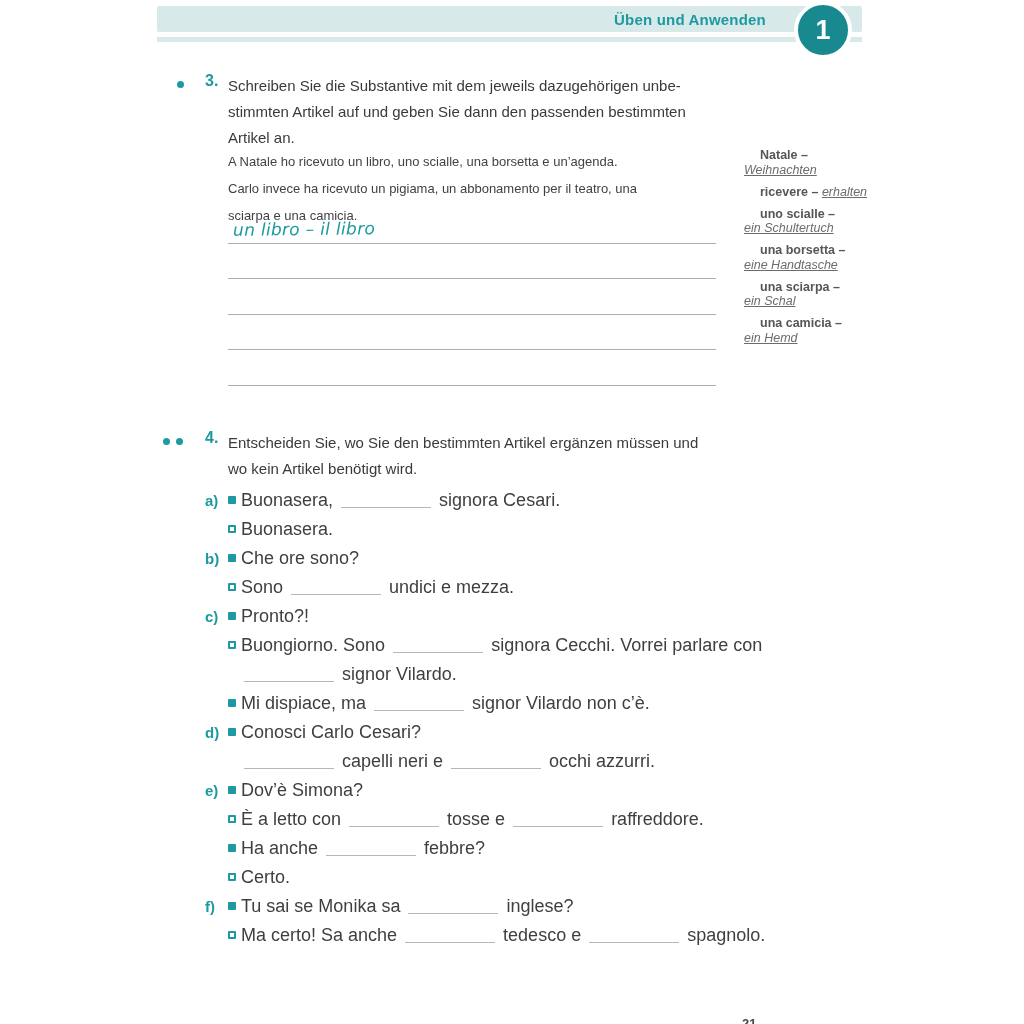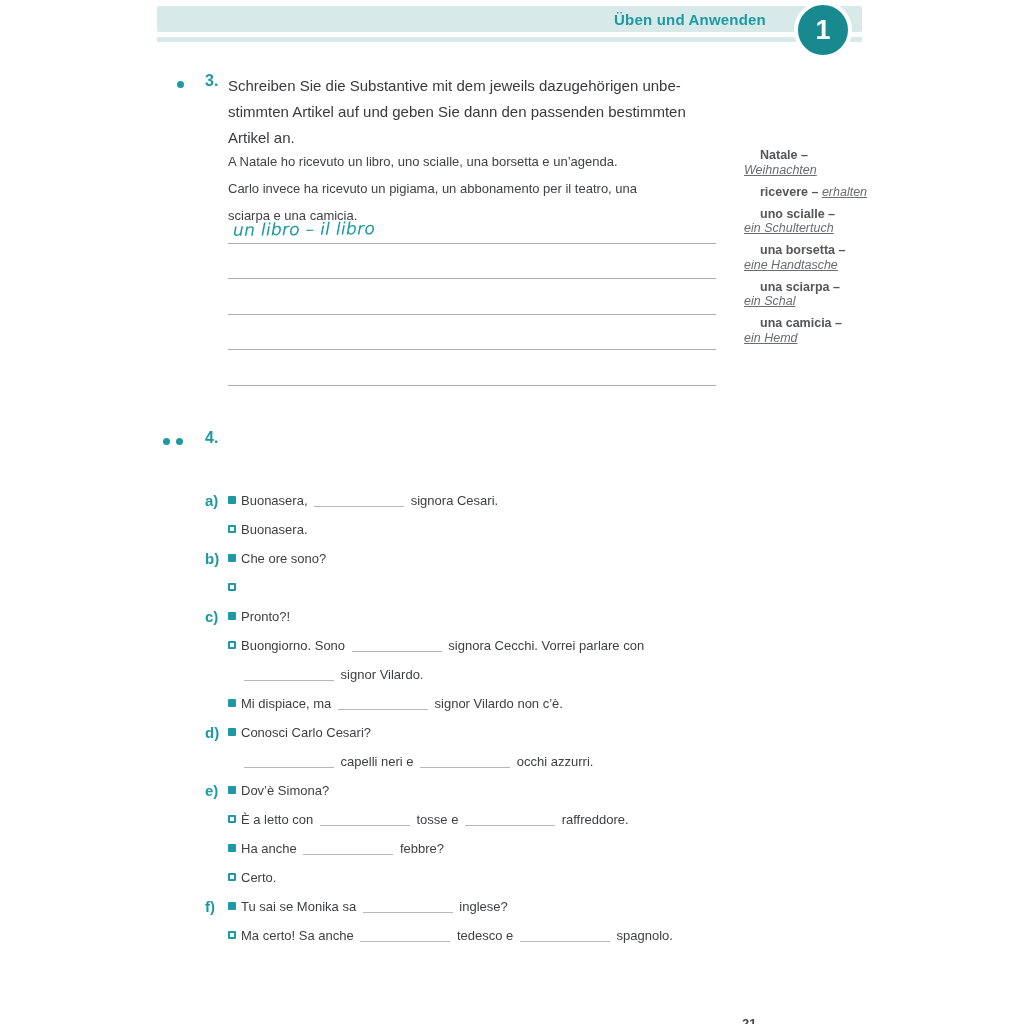--- a/index.html
+++ b/index.html
@@ -46,21 +46,21 @@
   .gloss-trans { font-style:italic; color:#6b6c70;text-decoration:underline; }
 
   
   #dialogue { position:absolute; left:205px; top:486px; width:560px; }
   .dlg-row   { position:relative; height:29px; }
   .dlg-letter{ position:absolute; left:0; top:0; line-height:29px; color:var(--accent);
                font-weight:bold; font-size:15px; }
   .bullet { position:absolute; left:23px; top:10px; width:8px; height:8px; border-radius:1px; }
   .bullet.filled { background:var(--accent); }
   .bullet.open   { border:2px solid var(--accent); background:#fff; }
-  .dlg-text { position:absolute; left:36px; top:0; line-height:29px; font-size:13px;
+  .dlg-text { position:absolute; left:36px; top:0; line-height:29px; font-size:18px;
               color:#3e3f41; white-space:nowrap; }
   .blank { display:inline-block; width:90px; height:12px; border-bottom:1px solid #b4b6b8;
            margin:0 3px; position:relative; top:2px; }
 
   .page-number { position:absolute; left:742px; top:1016px; font-weight:bold;
            font-size:13px; color:#4a4b4d; }
 </style>
 </head>
 <body>
 
@@ -100,39 +100,42 @@
       <div class="gloss-entry"><span class="gloss-term">una borsetta –</span><br><span class="gloss-trans">eine Handtasche</span></div>
       <div class="gloss-entry"><span class="gloss-term">una sciarpa –</span><br><span class="gloss-trans">ein Schal</span></div>
       <div class="gloss-entry"><span class="gloss-term">una camicia –</span><br><span class="gloss-trans">ein Hemd</span></div>
     </aside>
 
   <span class="dots" id="ex4-dots">
       <span class="dot"></span>
       <span class="dot"></span>
     </span>
   <span class="ex-num" id="ex4-num">4.</span>
+  <div class="instruction" id="ex4-instruction">Entscheiden Sie, wo Sie den bestimmten Artikel ergänzen müssen und
+wo kein Artikel benötigt wird.</div>
   <div id="dialogue">
       <div class="dlg-row">
         <span class="dlg-letter">a)</span>
         <span class="bullet filled"></span>
         <span class="dlg-text">Buonasera, <span class="blank"></span> signora Cesari.</span>
       </div>
       <div class="dlg-row">
         <span class="dlg-letter"></span>
         <span class="bullet open"></span>
         <span class="dlg-text">Buonasera.</span>
       </div>
       <div class="dlg-row">
         <span class="dlg-letter">b)</span>
         <span class="bullet filled"></span>
         <span class="dlg-text">Che ore sono?</span>
       </div>
       <div class="dlg-row">
         <span class="dlg-letter"></span>
         <span class="bullet open"></span>
+        <span class="dlg-text">Sono <span class="blank"></span> undici e mezza.</span>
       </div>
       <div class="dlg-row">
         <span class="dlg-letter">c)</span>
         <span class="bullet filled"></span>
         <span class="dlg-text">Pronto?!</span>
       </div>
       <div class="dlg-row">
         <span class="dlg-letter"></span>
         <span class="bullet open"></span>
         <span class="dlg-text">Buongiorno. Sono <span class="blank"></span> signora Cecchi. Vorrei parlare con</span>

